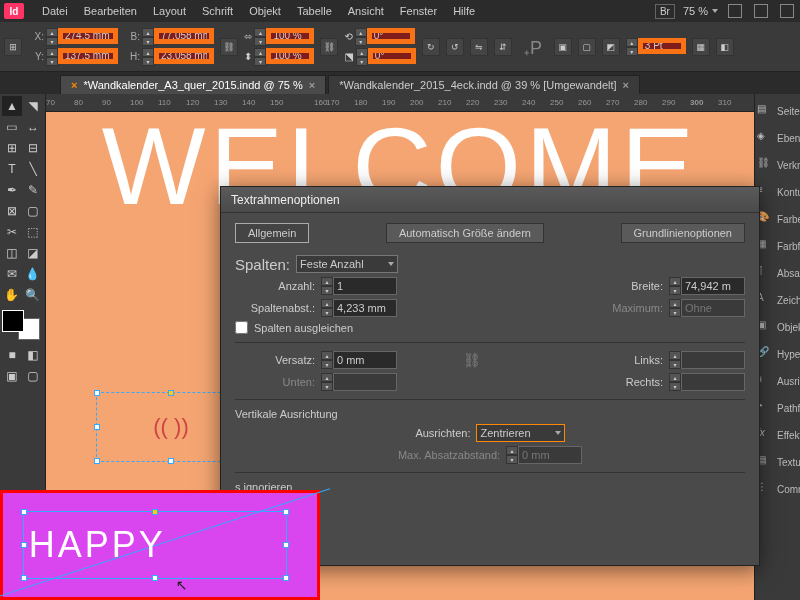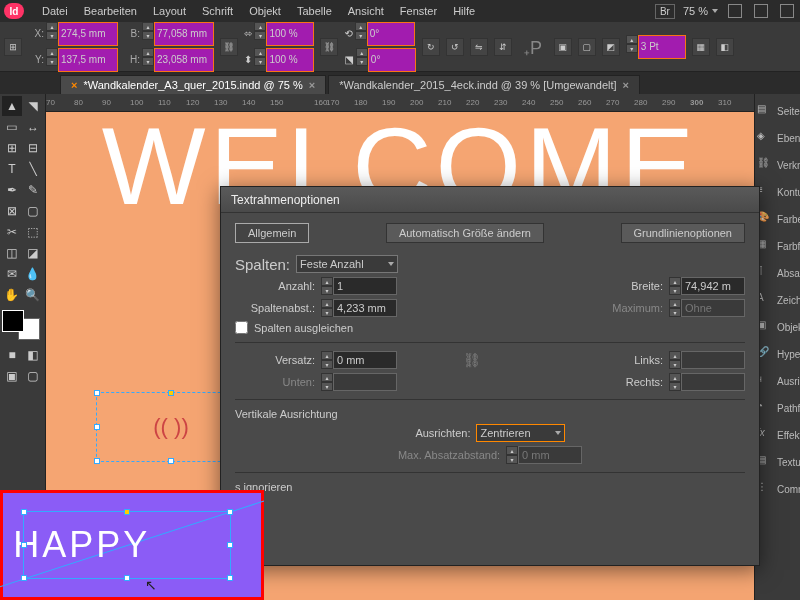--- a/index.html
+++ b/index.html
@@ -1,30 +1,30 @@
 <!DOCTYPE html>
 <html><head>
 <meta charset="utf-8">
 <style>
 *{margin:0;padding:0;box-sizing:border-box;font-family:"Segoe UI",Tahoma,sans-serif;user-select:none}
 body{width:800px;height:600px;background:#3a3a3a;color:#ccc;font-size:11px;overflow:hidden;position:relative}
 .topbar{height:22px;background:#2b2b2b;display:flex;align-items:center;padding:0 4px;gap:2px}
-.id-icon{width:20px;height:16px;background:#f36;color:#fff;font-size:10px;font-weight:bold;display:flex;align-items:center;justify-content:center;border-radius:8px}
+.id-icon{width:20px;height:16px;background:#f36;color:#fff;font-size:10px;font-weight:bold;display:flex;align-items:center;justify-content:center;border-radius:2px}
 .menu{display:flex;margin-left:8px}
 .menu span{padding:3px 8px;cursor:pointer}
 .top-right{margin-left:auto;display:flex;align-items:center;gap:8px}
 .br-icon{border:1px solid #666;padding:1px 4px;font-size:10px}
 .zoom{display:flex;align-items:center;gap:4px}
 .dropdown-arrow{width:0;height:0;border-left:3px solid transparent;border-right:3px solid transparent;border-top:4px solid #aaa;display:inline-block}
 .sq-ico{width:14px;height:14px;border:1px solid #888;display:inline-block;margin:0 2px}
 .controlbar{height:50px;background:#3a3a3a;border-bottom:1px solid #222;display:flex;align-items:center;padding:2px 4px;gap:6px}
 .ctl-group{display:flex;flex-direction:column;gap:2px}
 .ctl-row{display:flex;align-items:center;gap:2px;font-size:10px}
 .ctl-row label{width:16px;text-align:right;color:#aaa}
-.ctl-input{background:#a21caf;border:1px solid #f97316;color:#ccc;width:60px;height:24px;font-size:10px;padding:0 2px}
+.ctl-input{background:#7f1d1d;border:5px solid #f97316;color:#ccc;width:60px;height:16px;font-size:10px;padding:0 2px}
 .ctl-input.sm{width:48px}
 .icon-btn{width:18px;height:18px;background:#444;border:1px solid #333;display:flex;align-items:center;justify-content:center;cursor:pointer;font-size:9px}
 .tabbar{height:22px;background:#2b2b2b;display:flex;align-items:end;padding-left:60px}
 .tab{background:#3a3a3a;padding:3px 10px;font-size:11px;color:#ccc;border:1px solid #222;border-bottom:none;margin-right:2px;cursor:pointer;display:flex;align-items:center;gap:6px}
 .tab.active{background:#4a4a4a;color:#fff}
 .tab.active::before{content:"×";color:#f80;font-weight:bold}
 .tab .close{color:#999;font-weight:bold}
 .workspace{position:relative;height:506px;display:flex}
 .toolbox{width:46px;background:#3a3a3a;border-right:1px solid #222;display:flex;flex-wrap:wrap;padding:2px;gap:1px;align-content:flex-start}
 .tool{width:20px;height:20px;background:#3a3a3a;border:1px solid transparent;display:flex;align-items:center;justify-content:center;cursor:pointer;font-size:12px;color:#ccc}
@@ -61,21 +61,21 @@
 .dlg-input{background:#2a2a2a;border:1px solid #666;color:#ccc;height:18px;width:64px;font-size:11px;padding:0 3px}
 .dlg-input.disabled{background:#3a3a3a;color:#777}
 .dlg-select{background:#3a3a3a;border:1px solid #777;color:#ccc;height:18px;font-size:11px;padding:0 3px;display:inline-flex;align-items:center;gap:24px}
 .dlg-select.sel{border:1px solid #f80}
 .sep{border-top:1px solid #333;margin:8px 0}
 .section-title{color:#ccc;margin:6px 0 4px 0;font-size:11px}
 .spin-box{display:flex}
 .spin-btns{display:flex;flex-direction:column}
 .spin-btns div{width:12px;height:9px;background:#555;border:1px solid #333;font-size:6px;display:flex;align-items:center;justify-content:center;cursor:pointer}
 .link-icon{font-size:14px;color:#888;margin:0 auto}
-.happy-inset{position:absolute;bottom:0;left:0;width:264px;height:110px;border:3px solid #f00;background:#8b5cf6}
+.happy-inset{position:absolute;bottom:0;left:0;width:320px;height:110px;border:3px solid #f00;background:#d946ef}
 .happy-frame{position:absolute;top:18px;left:20px;right:30px;bottom:18px;border:1px solid #3af}
 .happy-text{position:absolute;top:50%;left:28%;transform:translate(-50%,-50%);font-size:36px;color:#fff;font-weight:300;letter-spacing:3px}
 .diag{position:absolute;width:140%;height:1px;background:#3af;top:50%;left:-20%;transform:rotate(-18deg);transform-origin:center}
 </style>
 </head>
 <body>
 
 <div class="topbar">
   <div class="id-icon">Id</div>
   <div class="menu">

